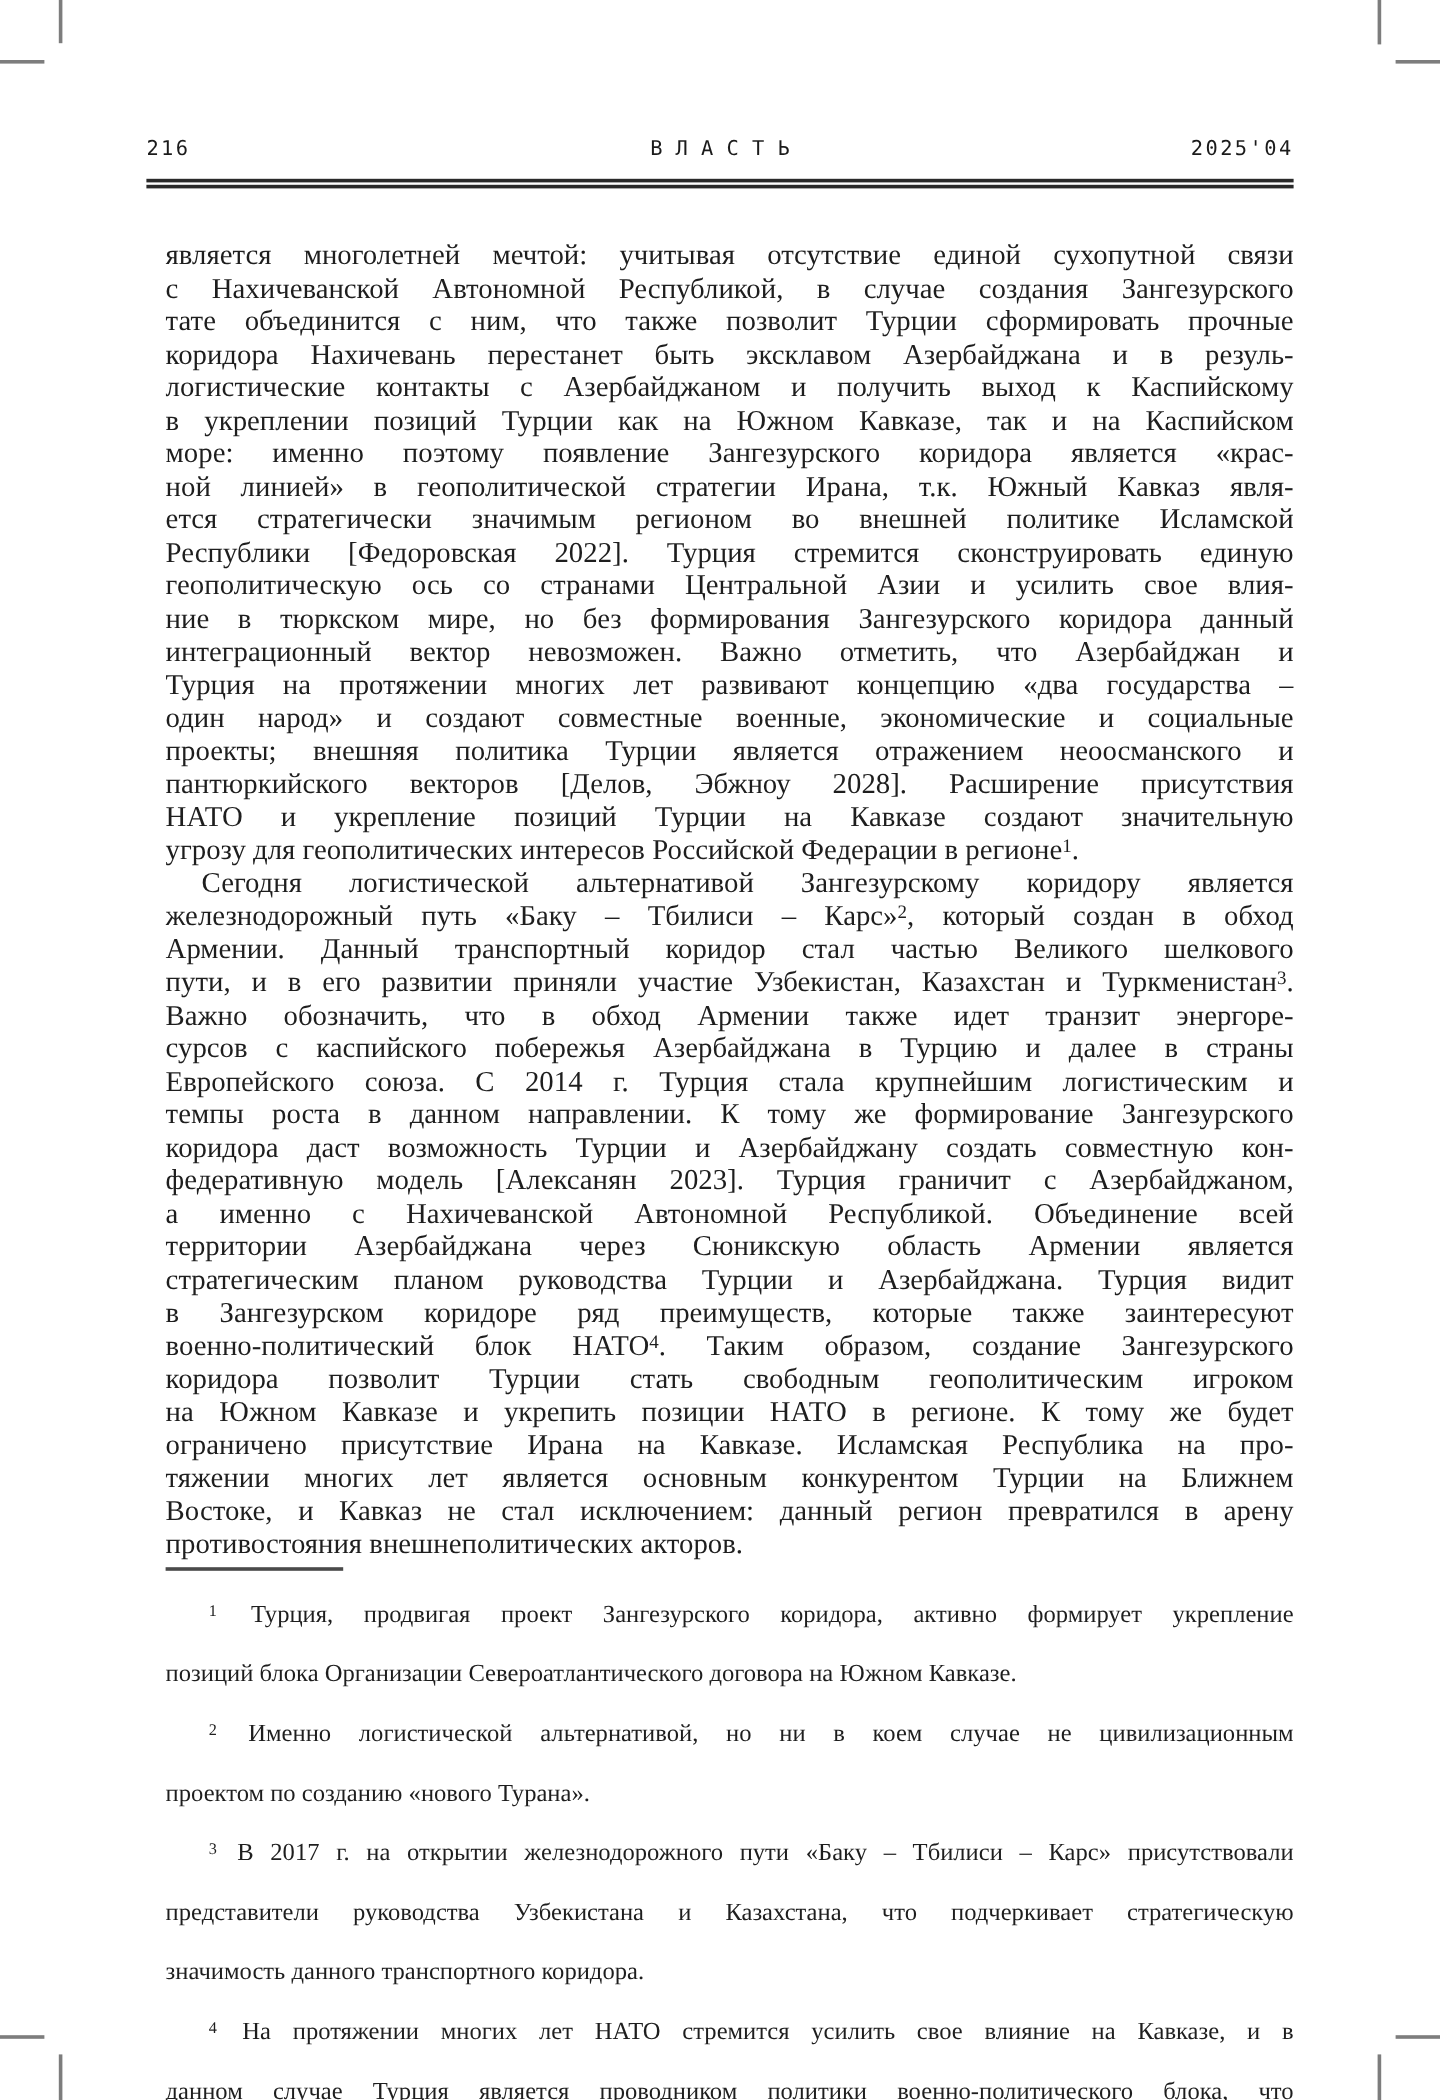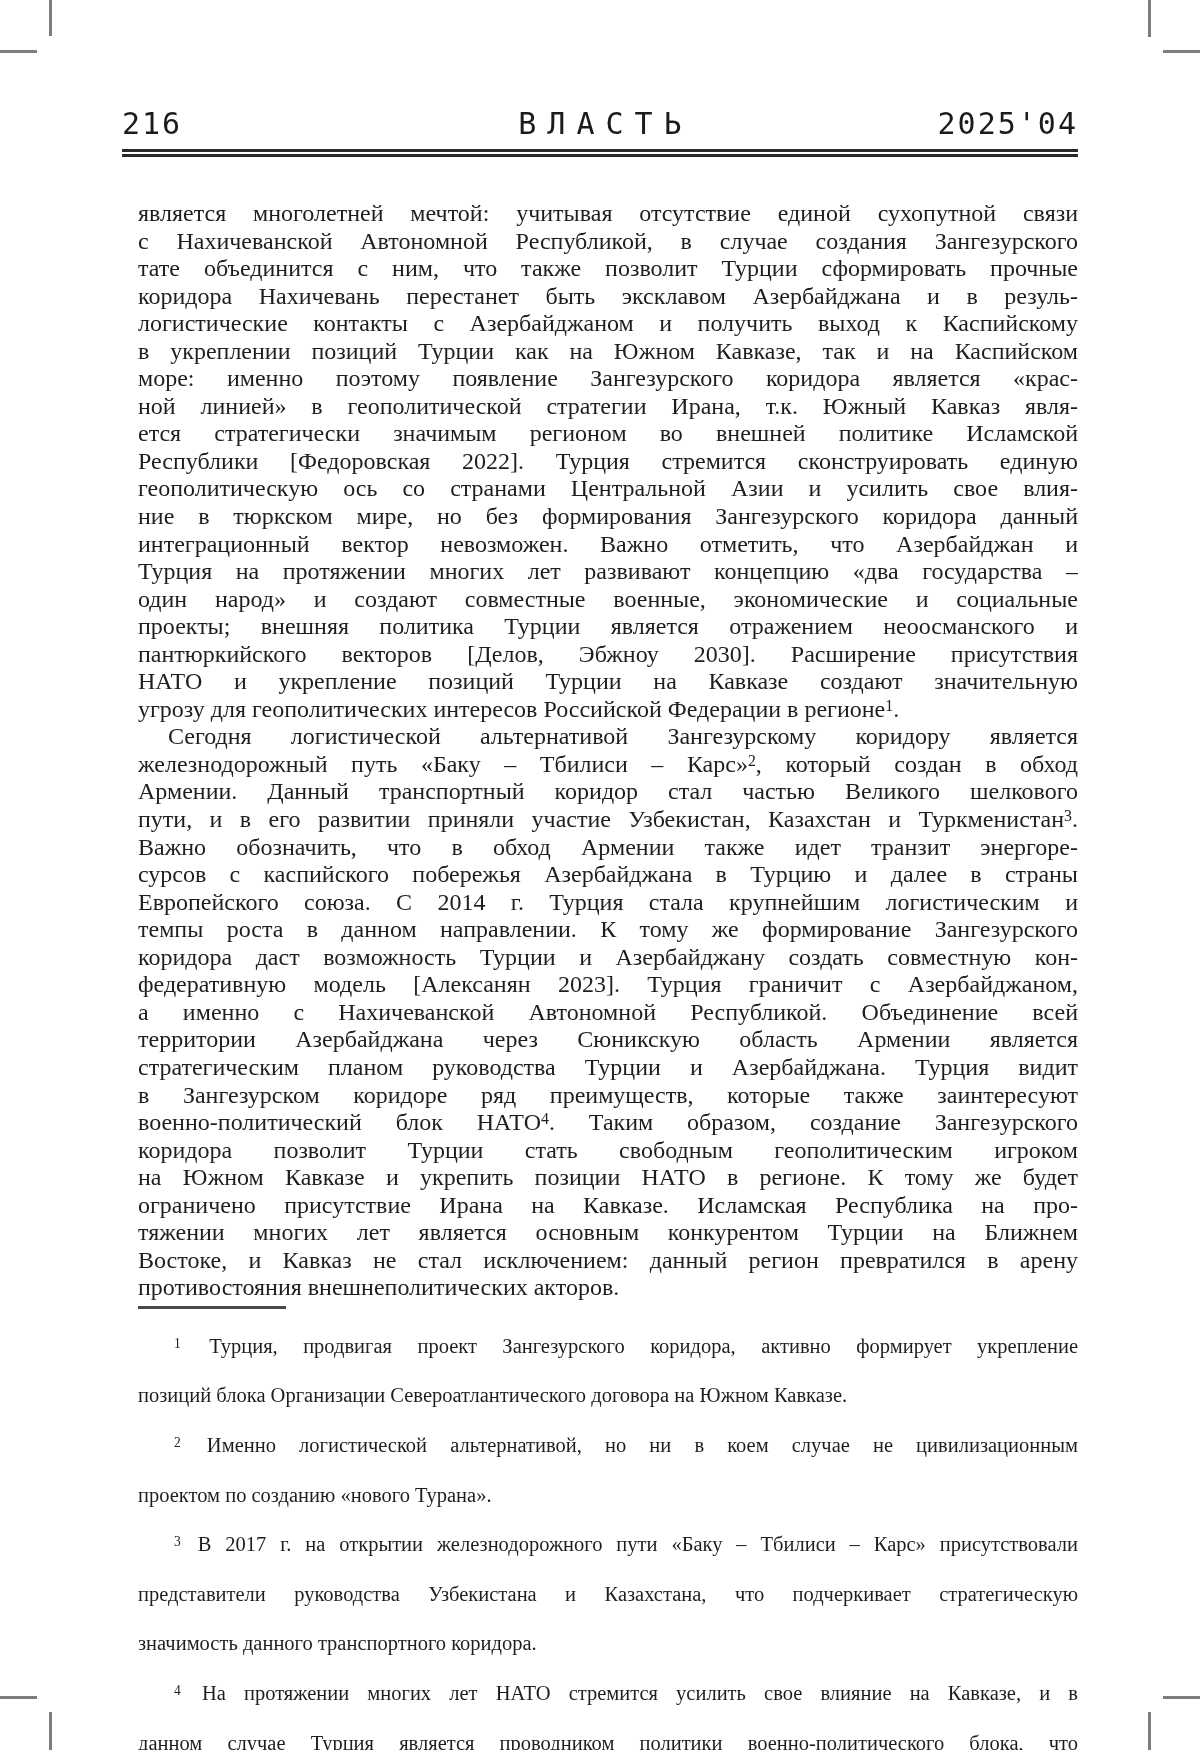--- a/index.html
+++ b/index.html
@@ -26,21 +26,21 @@
   .crop.br-v { left: 1148px;top: 1712px;  width: 3px;  height: 38px; }
 
   
   .running-head {
     position: absolute;
     left: 122px; top: 110px; width: 956px;
     display: grid;
     grid-template-columns: 1fr auto 1fr;
     align-items: baseline;
     font-family: "DejaVu Sans Mono", monospace;
-    font-size: 30px;
+    font-size: 17px;
     line-height: 28px;
     color: #1b1b1b;
   }
   .running-head .pg    { text-align: left;  letter-spacing: 2px; }
   .running-head .jt    { text-align: center; letter-spacing: 11px; margin-right: -11px; }
   .running-head .issue { text-align: right; letter-spacing: 2px; }
   .head-rule {
     position: absolute;
     left: 122px; top: 149px; width: 956px;
     height: 2px;
@@ -129,21 +129,21 @@
         <div class="line">море: именно поэтому появление Зангезурского коридора является «крас-</div>
         <div class="line">ной линией» в геополитической стратегии Ирана, т.к. Южный Кавказ явля-</div>
         <div class="line">ется стратегически значимым регионом во внешней политике Исламской</div>
         <div class="line">Республики [Федоровская 2022]. Турция стремится сконструировать единую</div>
         <div class="line">геополитическую ось со странами Центральной Азии и усилить свое влия-</div>
         <div class="line">ние в тюркском мире, но без формирования Зангезурского коридора данный</div>
         <div class="line">интеграционный вектор невозможен. Важно отметить, что Азербайджан и</div>
         <div class="line">Турция на протяжении многих лет развивают концепцию «два государства –</div>
         <div class="line">один народ» и создают совместные военные, экономические и социальные</div>
         <div class="line">проекты; внешняя политика Турции является отражением неоосманского и</div>
-        <div class="line">пантюркийского векторов [Делов, Эбжноу 2030]. Расширение присутствия</div>
+        <div class="line">пантюркийского векторов [Делов, Эбжноу 2028]. Расширение присутствия</div>
         <div class="line">НАТО и укрепление позиций Турции на Кавказе создают значительную</div>
         <div class="line last">угрозу для геополитических интересов Российской Федерации в регионе<sup class="sup">1</sup>.</div>
         <div class="line indent">Сегодня логистической альтернативой Зангезурскому коридору является</div>
         <div class="line">железнодорожный путь «Баку – Тбилиси – Карс»<sup class="sup">2</sup>, который создан в обход</div>
         <div class="line">Армении. Данный транспортный коридор стал частью Великого шелкового</div>
         <div class="line">пути, и в его развитии приняли участие Узбекистан, Казахстан и Туркменистан<sup class="sup">3</sup>.</div>
         <div class="line">Важно обозначить, что в обход Армении также идет транзит энергоре-</div>
         <div class="line">сурсов с каспийского побережья Азербайджана в Турцию и далее в страны</div>
         <div class="line">Европейского союза. С 2014 г. Турция стала крупнейшим логистическим и</div>
         <div class="line">темпы роста в данном направлении. К тому же формирование Зангезурского</div>

